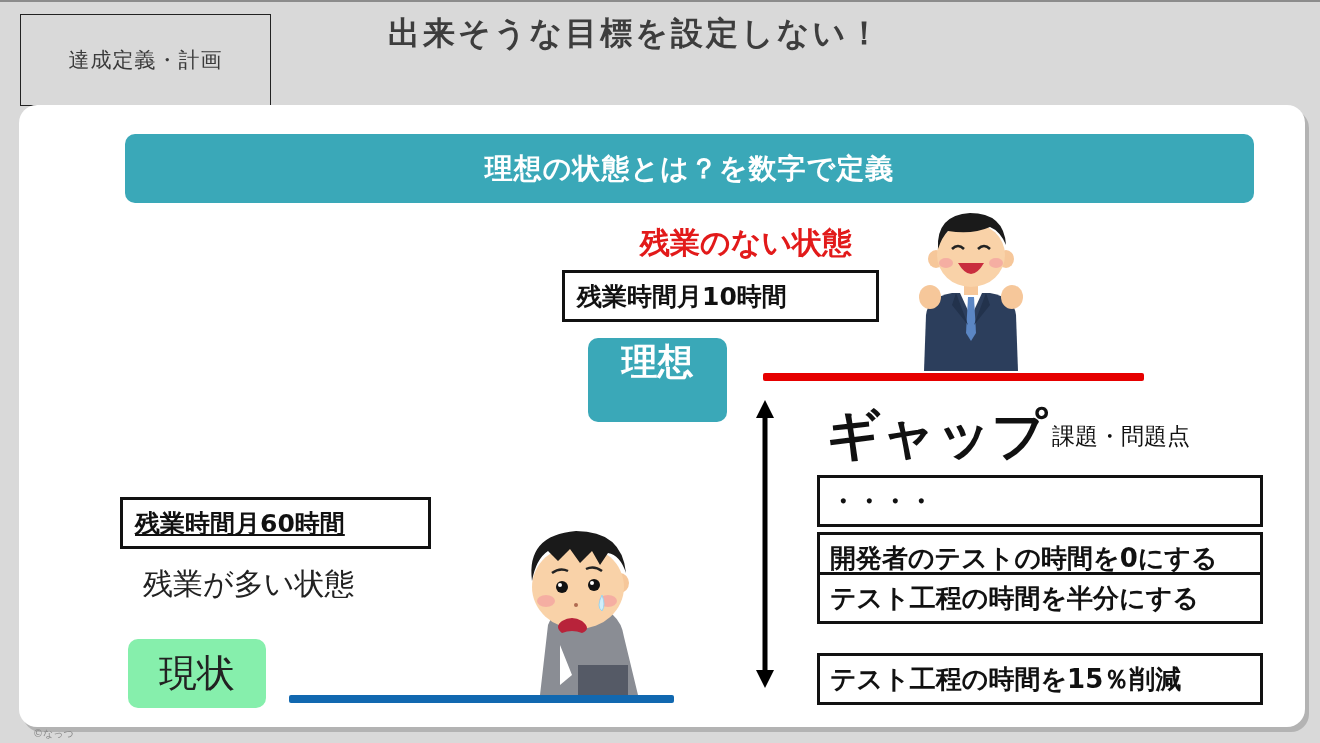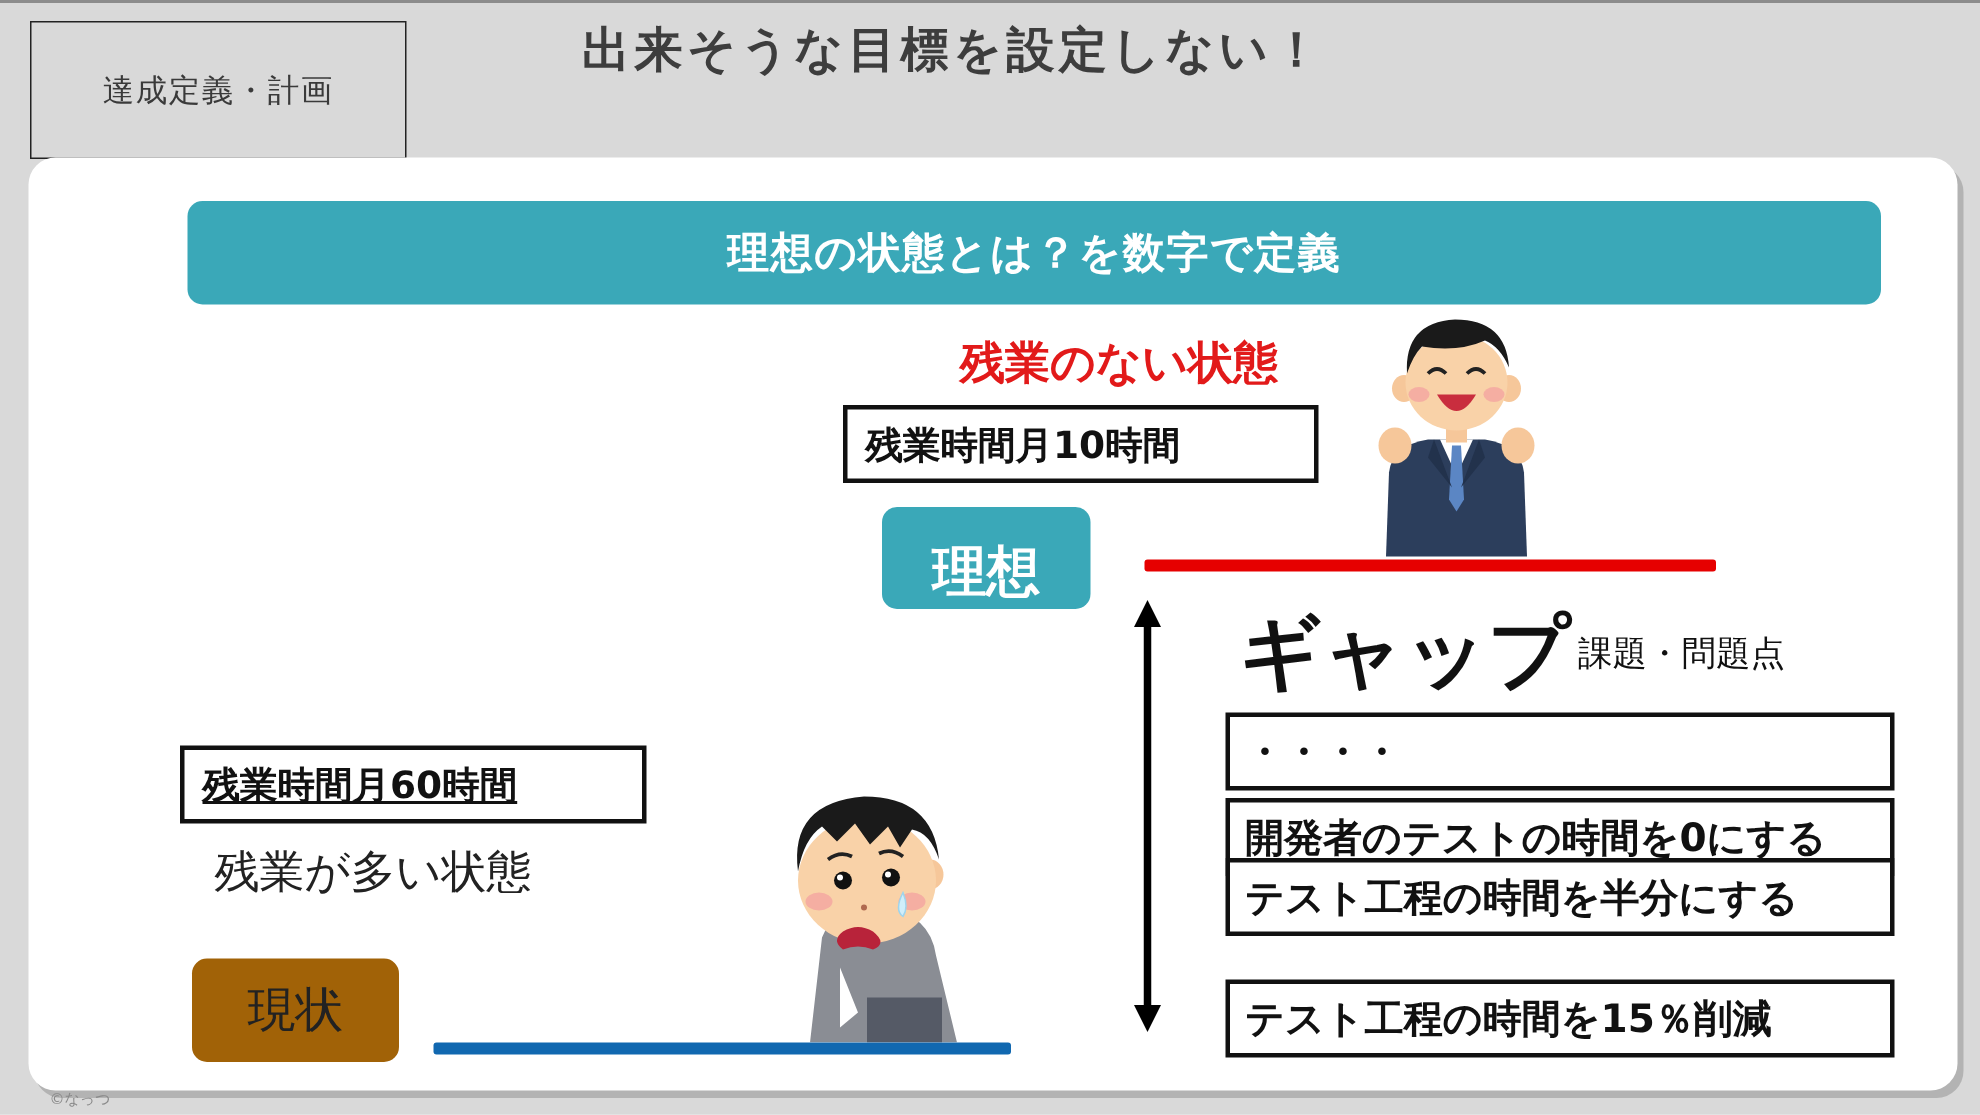--- a/index.html
+++ b/index.html
@@ -35,36 +35,36 @@
     position: absolute; left: 640px; top: 223px;
     color: #e21a1a; font-weight: bold; font-size: 30px; line-height: 40px;
   }
   .box {
     position: absolute; border: 3px solid #111; background: #fff;
     display: flex; align-items: center; font-weight: bold; color: #111;
   }
   .ideal-hours { left: 562px; top: 270px; width: 317px; height: 52px; padding-left: 12px; font-size: 25px; }
   .current-hours { left: 120px; top: 497px; width: 311px; height: 52px; padding-left: 12px; font-size: 25px; text-decoration: underline; }
   .ideal-label {
-    position: absolute; left: 588px; top: 338px; width: 139px; height: 68px;
+    position: absolute; left: 588px; top: 338px; width: 139px; height: 84px;
     background: #3aa8b8; border-radius: 10px; color: #fff;
-    display: flex; align-items: flex-end; justify-content: center;
+    display: flex; align-items: flex-start; justify-content: center;
     font-weight: bold; font-size: 36px;
   }
   .ideal-line { position: absolute; left: 763px; top: 373px; width: 381px; height: 8px; background: #e60000; border-radius: 2px; }
   .current-line { position: absolute; left: 289px; top: 695px; width: 385px; height: 8px; background: #1168b0; border-radius: 2px; }
   .current-state-text {
     position: absolute; left: 143px; top: 562px;
-    font-size: 30px; color: #222; line-height: 44px; font-family: Liberation Mono, monospace;
+    font-size: 30px; color: #222; line-height: 44px;
   }
   .current-label {
     position: absolute; left: 128px; top: 639px; width: 138px; height: 69px;
-    background: #a16207; border-radius: 10px;
+    background: #86efac; border-radius: 10px;
     display: flex; align-items: center; justify-content: center;
-    font-size: 32px; color: #222;
+    font-size: 38px; color: #222;
   }
   .gap-arrow { position: absolute; left: 752px; top: 400px; width: 26px; height: 288px; }
   .gap-title {
     position: absolute; left: 826px; top: 400px;
     font-size: 54px; font-weight: bold; color: #111; line-height: 70px;
   }
   .gap-subtitle {
     position: absolute; left: 1052px; top: 414px;
     font-size: 23px; color: #111; line-height: 44px;
   }

